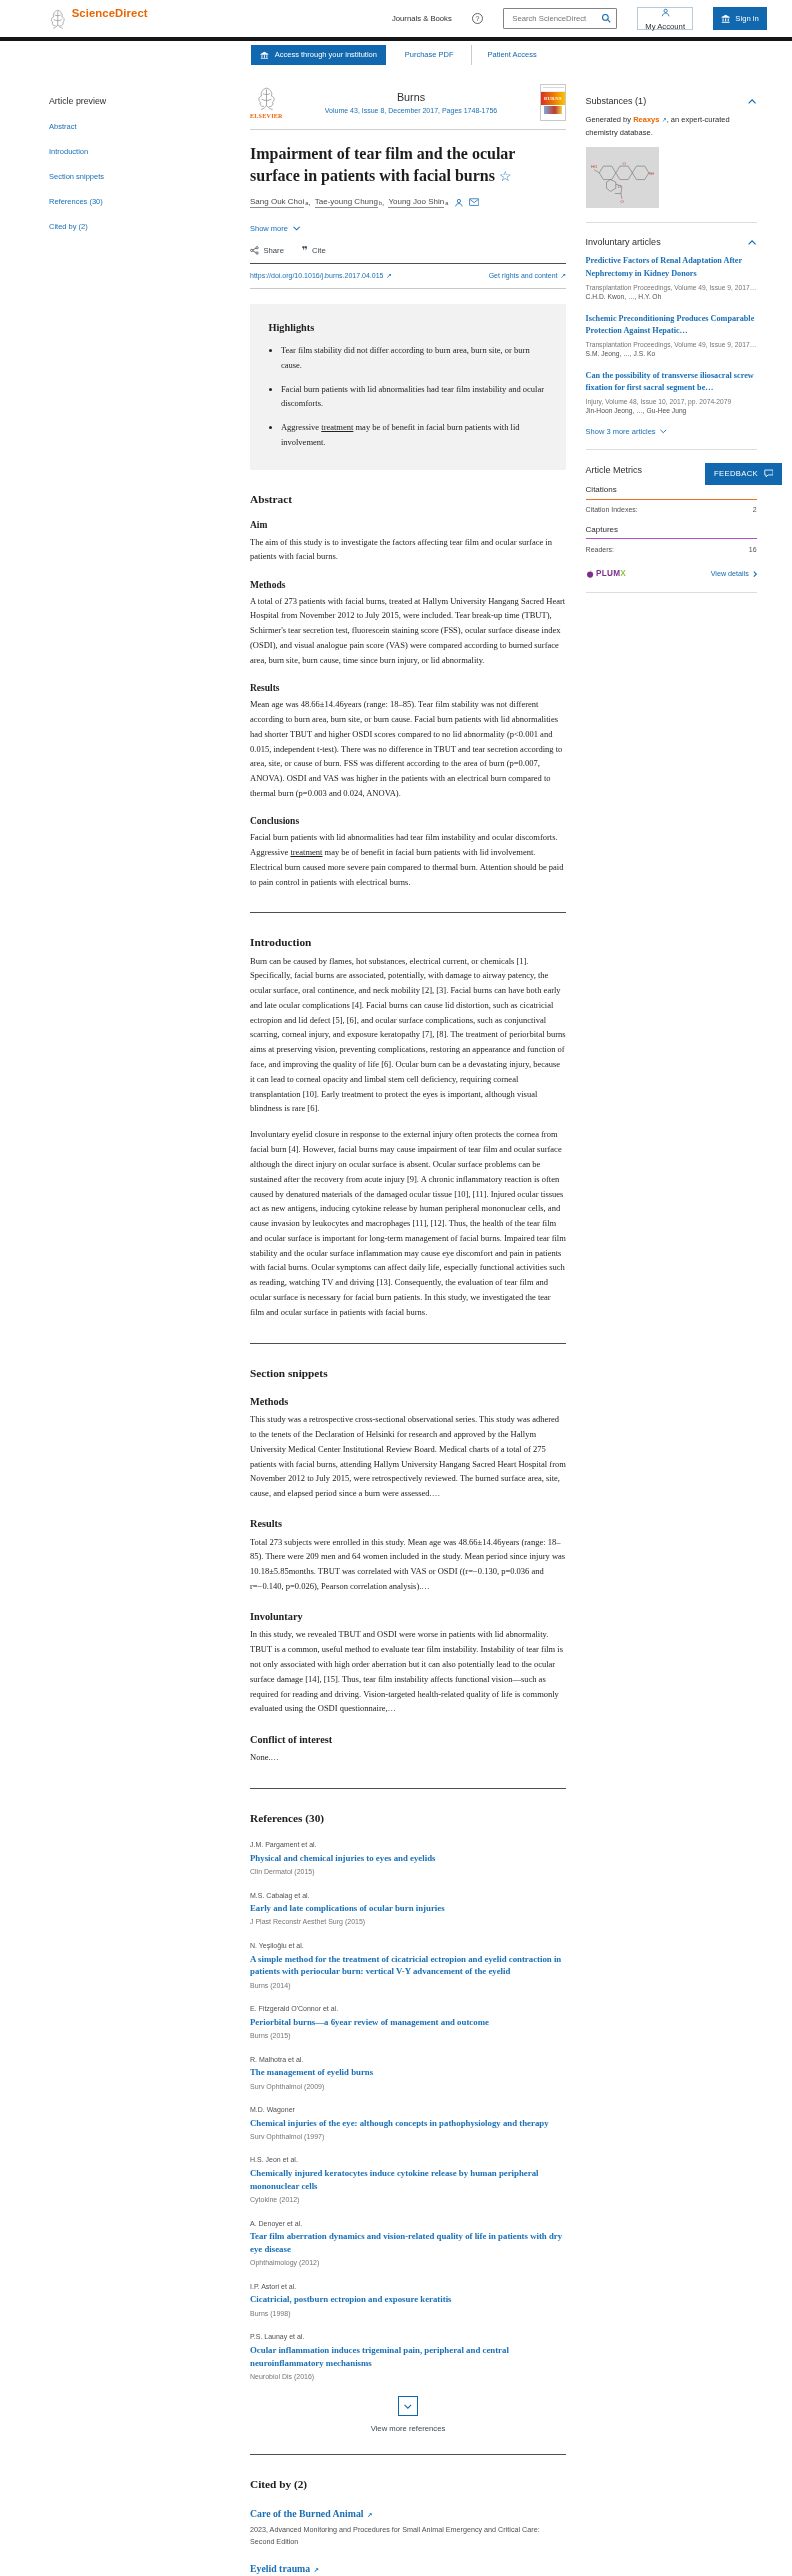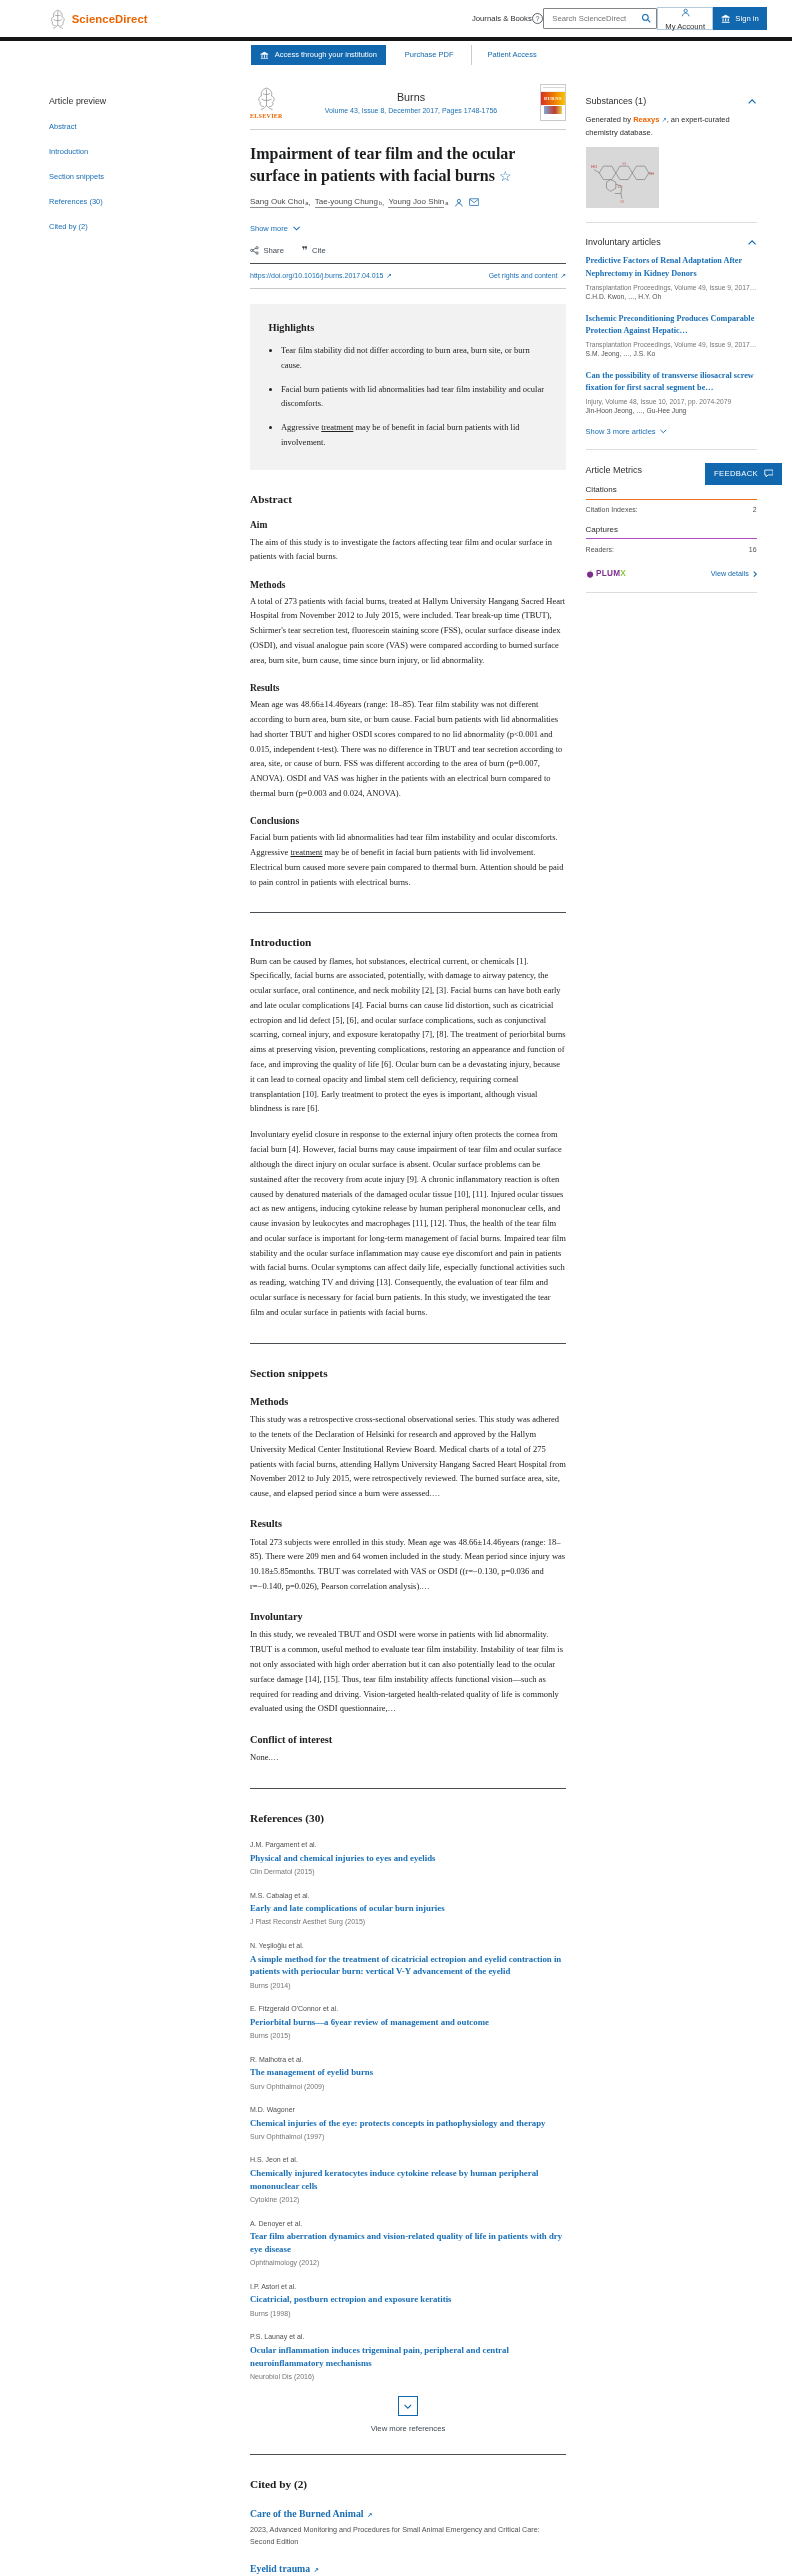--- a/index.html
+++ b/index.html
@@ -2,23 +2,23 @@
 <html style="font-size:8.2px"><head>
 <meta charset="utf-8">
 <style>
   * { box-sizing: border-box; }
   html,body { margin:0; padding:0; background:#fff; }
   body { width:792px; position:relative; font-family:"Liberation Sans","DejaVu Sans",sans-serif; color:#2e2e2e; }
   a { text-decoration:none; cursor:pointer; }
 
   
   .topbar { height:37px; display:flex; align-items:center; justify-content:space-between; padding:0 25px 0 49px; }
-  .brand { display:flex; align-items:center; gap:5.2px; }
+  .brand { display:flex; align-items:flex-start; gap:5.2px; }
   .brand-name { color:#eb6500; font-size:11.3px; font-weight:700; letter-spacing:0.1px; }
-  .top-right { display:flex; align-items:center; gap:0; }
+  .top-right { display:flex; align-items:center; gap:20px; }
   .jb-link { font-size:7.7px; color:#2e2e2e; }
   .help-icon { width:11.3px; height:11.3px; border:0.8px solid #5f6368; border-radius:50%; color:#5f6368;
                font-size:7.2px; display:flex; align-items:center; justify-content:center; }
   .search-box { display:flex; align-items:center; justify-content:space-between; border:0.5px solid #848484;
                 border-radius:1px; height:21.6px; width:114px; padding:0 5.2px 0 6.2px; }
   .search-box input { border:none; outline:none; font-size:7.7px; width:81px; color:#444; font-family:inherit; background:transparent; }
   .myaccount { display:flex; align-items:center; gap:4.6px; border:0.5px solid #b5cbdc; height:23px; padding:0 7.2px; color:#2e2e2e; font-size:7.7px;flex-direction:column; }
   .signin { display:flex; align-items:center; gap:4.6px; background:#1268ae; color:#fff; height:23px; padding:0 8.2px; font-size:7.7px; }
   .blackbar { height:3.6px; background:#161616; }
 
@@ -354,21 +354,21 @@
       <a class="ref-title">Periorbital burns—a 6year review of management and outcome</a>
       <div class="ref-src">Burns (2015)</div>
     </div>
     <div class="ref">
       <div class="ref-authors">R. Malhotra et al.</div>
       <a class="ref-title">The management of eyelid burns</a>
       <div class="ref-src">Surv Ophthalmol (2009)</div>
     </div>
     <div class="ref">
       <div class="ref-authors">M.D. Wagoner</div>
-      <a class="ref-title">Chemical injuries of the eye: protects concepts in pathophysiology and therapy</a>
+      <a class="ref-title">Chemical injuries of the eye: although concepts in pathophysiology and therapy</a>
       <div class="ref-src">Surv Ophthalmol (1997)</div>
     </div>
     <div class="ref">
       <div class="ref-authors">H.S. Jeon et al.</div>
       <a class="ref-title">Chemically injured keratocytes induce cytokine release by human peripheral mononuclear cells</a>
       <div class="ref-src">Cytokine (2012)</div>
     </div>
     <div class="ref">
       <div class="ref-authors">A. Denoyer et al.</div>
       <a class="ref-title">Tear film aberration dynamics and vision-related quality of life in patients with dry eye disease</a>

